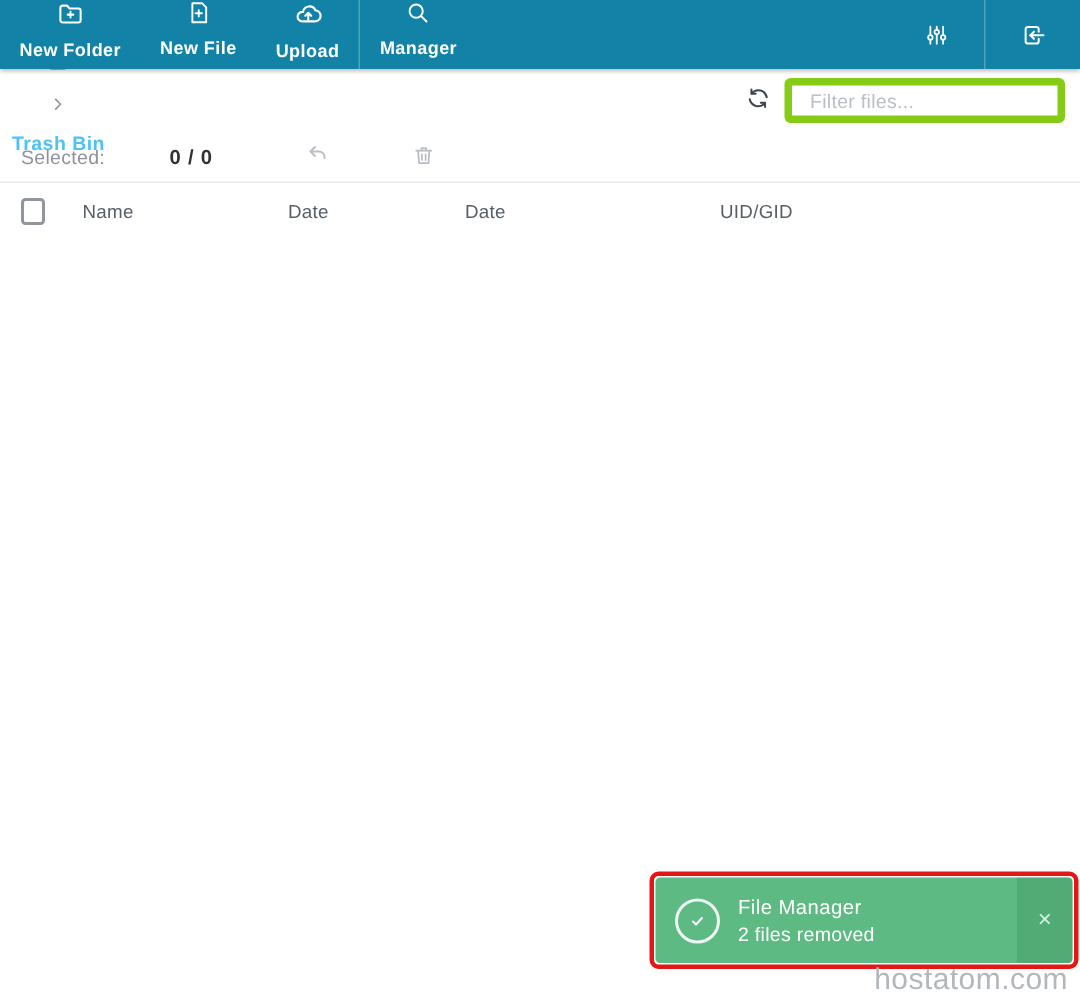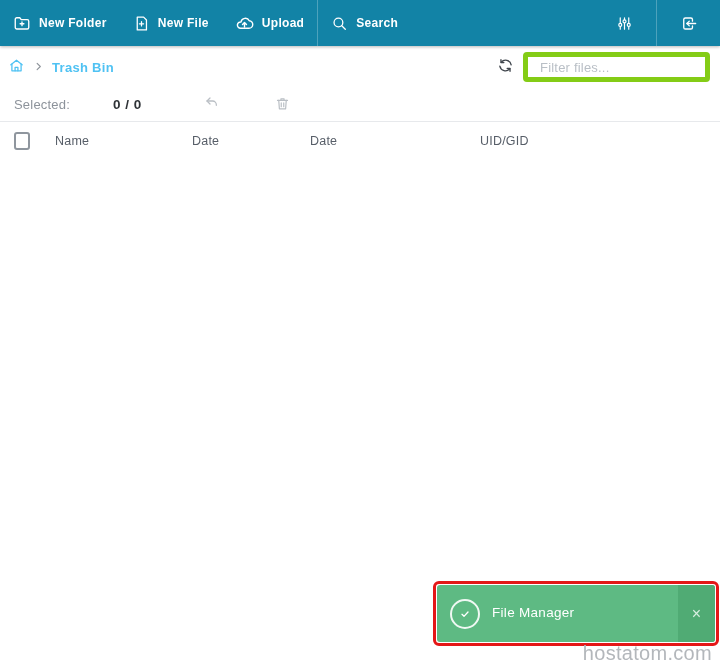--- a/index.html
+++ b/index.html
@@ -25,37 +25,38 @@
     z-index:2;
   }
   .topbar-left { display:flex; align-items:stretch; }
   .tb-btn {
     display:flex; align-items:center; gap:8px;
     padding:0 13px;
     background:transparent; border:none;
     color:#fff; font-family:inherit;
     font-size:12px; font-weight:700; letter-spacing:0.3px;
     cursor:pointer;
+    flex-direction:column;
   }
   .tb-divider { width:1px; background:rgba(255,255,255,0.25); }
   .topbar-right { margin-left:auto; display:flex; align-items:stretch; }
   .tb-iconbtn {
     width:63px; display:flex; align-items:center; justify-content:center;
     background:transparent; border:none; cursor:pointer;
   }
   .tb-btn svg, .tb-iconbtn svg { display:block; }
 
   
   .toolbar {
     height:42px;
     display:flex; align-items:center;
     padding:0 10px 0 8px;
     flex-shrink:0;
   }
-  .breadcrumb { display:flex; align-items:center; gap:8px; }
+  .breadcrumb { display:flex; align-items:center; gap:8px;flex-direction:column; }
   .crumb-current {
     color:#4fc2f3; font-size:13px; font-weight:700; letter-spacing:0.3px;
     text-decoration:none; cursor:pointer;
   }
   .toolbar-spacer { flex:1; }
   .refresh-btn {
     background:none; border:none; cursor:pointer;
     display:flex; align-items:center; margin-right:9px;
   }
   .filter-input {
@@ -177,21 +178,21 @@
       <span>Upload</span>
     </button>
     <div class="tb-divider"></div>
     <button class="tb-btn">
       <span>
         <svg width="17" height="17" viewBox="0 0 24 24" fill="none" stroke="#fff" stroke-width="1.8" stroke-linecap="round">
           <circle cx="10.5" cy="10.5" r="6.2"></circle>
           <path d="m15.2 15.2 5 5"></path>
         </svg>
       </span>
-      <span>Search</span>
+      <span>Manager</span>
     </button>
   </div>
   <div class="topbar-right">
     <button class="tb-iconbtn">
       <span>
         <svg width="17" height="17" viewBox="0 0 24 24" fill="none" stroke="#fff" stroke-width="1.7" stroke-linecap="round">
           <path d="M6 4v16M12 4v16M18 4v16"></path>
           <circle cx="6" cy="14" r="2.1" fill="#1283a6"></circle>
           <circle cx="12" cy="9" r="2.1" fill="#1283a6"></circle>
           <circle cx="18" cy="14" r="2.1" fill="#1283a6"></circle>
@@ -278,20 +279,21 @@
 
 <div class="toast-annotation">
   <div class="toast">
     <div class="toast-check">
       <svg width="16" height="16" viewBox="0 0 24 24" fill="none" stroke="#ffffff" stroke-width="2" stroke-linecap="round" stroke-linejoin="round">
         <path d="m7.5 12.5 3 3 6-6.5"></path>
       </svg>
     </div>
     <div class="toast-text">
       <div class="toast-title">File Manager</div>
+      <div class="toast-msg">2 files removed</div>
     </div>
     <button class="toast-close">
       <span>×</span>
     </button>
   </div>
 </div>
 
 <div class="watermark">hostatom.com</div>
 
 </body></html>

